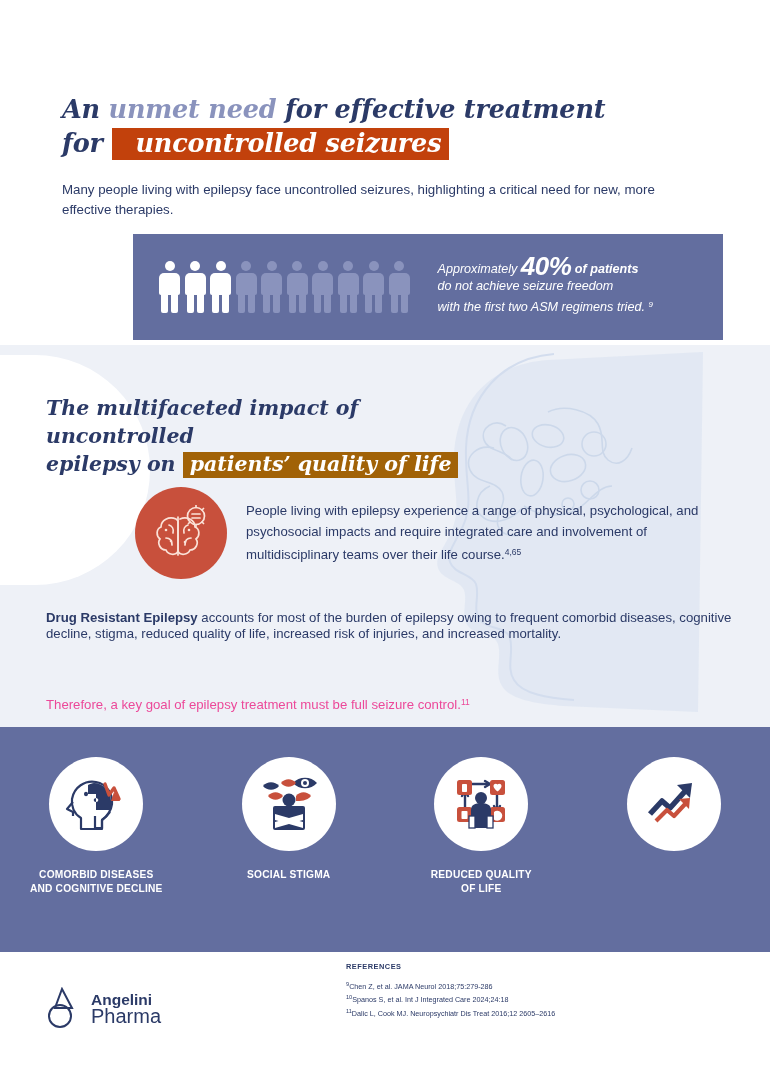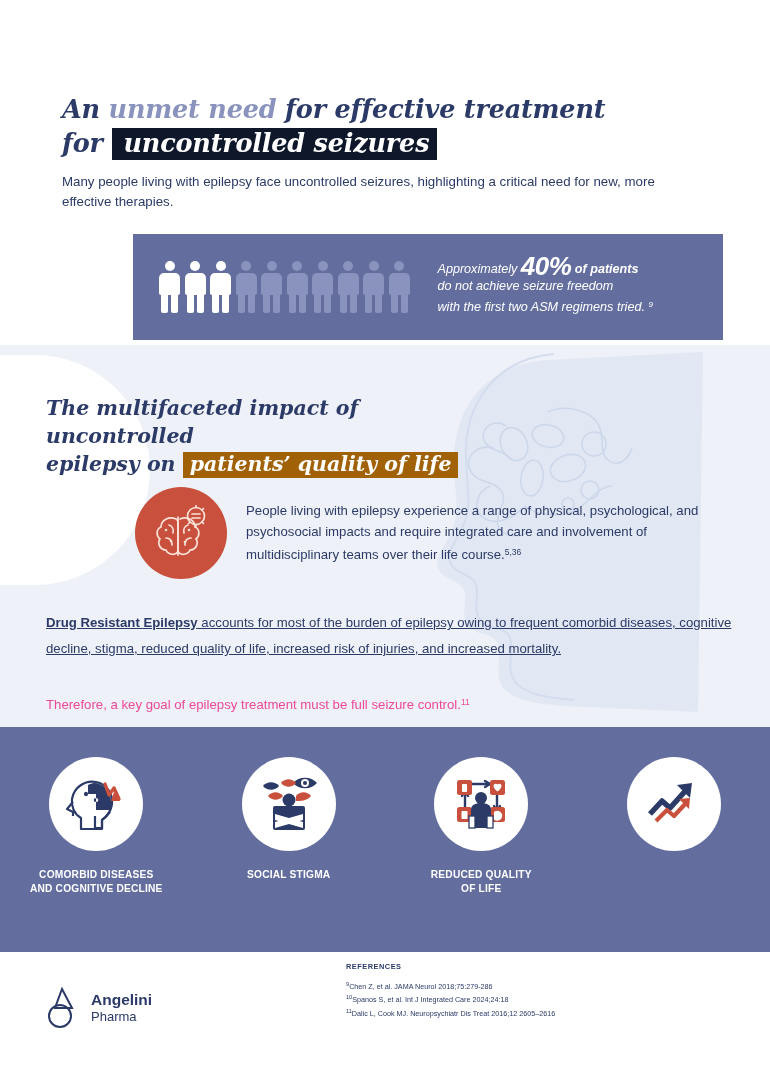--- a/index.html
+++ b/index.html
@@ -53,30 +53,30 @@
     font-family: "DejaVu Serif", serif;
     font-style: italic;
     font-weight: 700;
     font-size: 25.5px;
     line-height: 34px;
     color: #2b3a67;
     letter-spacing: -0.2px;
   }
   .h1 .soft { color: #8a93bd; }
   .h1 .hl-purple {
-    background: #0f172a;
+    background: #c2410c;
     color: #ffffff;
-    padding: 2px 8px 3px 12px;
+    padding: 2px 8px 3px 24px;
     display: inline-block;
     line-height: 27px;
   }
 
   .lede {
     position: absolute;
-    left: 62px; top: 172px;
+    left: 62px; top: 180px;
     width: 640px;
     font-size: 13.3px;
     line-height: 19.5px;
     color: #2b3a67;
   }
 
   
   .statbox {
     position: absolute;
     left: 133px; top: 234px;
@@ -167,23 +167,22 @@
     line-height: 21px;
     color: #2b3a67;
   }
   .para-brain sup { font-size: 8.5px; vertical-align: 4px; }
 
   .para-dre {
     position: absolute;
     left: 46px; top: 610px;
     width: 690px;
     font-size: 13.2px;
-    line-height: 26px;
-    color: #2b3a67;
-    text-decoration: underline;
+    line-height: 16px;
+    color: #2b3a67;
   }
   .para-dre .b { font-weight: 700; }
   .para-goal {
     position: absolute;
     left: 46px; top: 692px;
     width: 690px;
     font-size: 13.2px;
     line-height: 21px;
     color: #ec4899;
   }
@@ -217,21 +216,21 @@
 
   
   .logo {
     position: absolute;
     left: 46px; top: 987px;
     display: flex; align-items: center; gap: 11px;
   }
   .logo-mark { width: 34px; height: 42px; }
   .logo-text { line-height: 17px; }
   .logo-text .n1 { font-size: 15.5px; font-weight: 700; color: #2b3a67; display:block; }
-  .logo-text .n2 { font-size: 13px; font-weight: 400; color: #2b3a67; display:block; }
+  .logo-text .n2 { font-size: 20px; font-weight: 400; color: #2b3a67; display:block; }
 
   .refs {
     position: absolute;
     left: 346px; top: 962px;
     width: 400px;
   }
   .refs .reftitle {
     font-size: 7.4px;
     font-weight: 700;
     color: #2b3a67;
@@ -369,21 +368,21 @@
         <circle cx="37" cy="25" r="1.3" fill="#fbe2d8" stroke="none"></circle>
         <circle cx="33" cy="37" r="1.3" fill="#fbe2d8" stroke="none"></circle>
         <circle cx="44" cy="11" r="8.5"></circle>
         <path d="M40 9 L48 9 M40 13 L48 13"></path>
         <path d="M44 2.5 L44 0.5 M50 5 L51.5 3.5 M50 17 L51.5 18.5 M44 19.5 L44 21.5 M38 17 L36.5 18.5"></path>
       </g>
     </svg>
   </div>
 
   <div class="para-brain">
-    <span>People living with epilepsy experience a range of physical, psychological, and psychosocial impacts and require integrated care and involvement of multidisciplinary teams over their life course.</span><sup>5,36</sup>
+    <span>People living with epilepsy experience a range of physical, psychological, and psychosocial impacts and require integrated care and involvement of multidisciplinary teams over their life course.</span><sup>4,65</sup>
   </div>
 
   <div class="para-dre">
     <span class="b">Drug Resistant Epilepsy</span><span> accounts for most of the burden of epilepsy owing to frequent comorbid diseases, cognitive decline, stigma, reduced quality of life, increased risk of injuries, and increased mortality.</span>
   </div>
 
   <div class="para-goal">
     <span>Therefore, a key goal of epilepsy treatment must be full seizure control.</span><sup>11</sup>
   </div>
 

